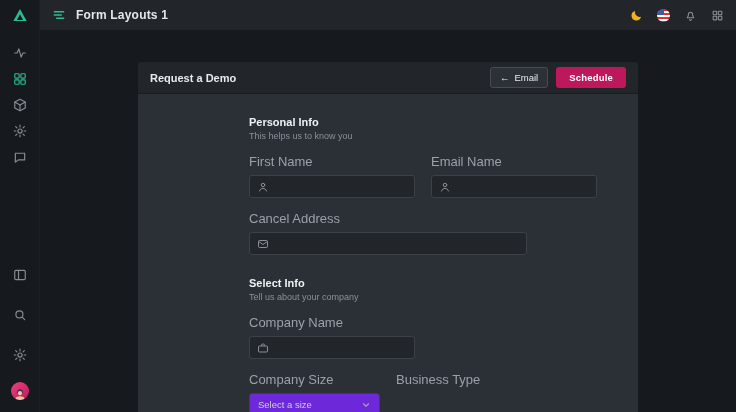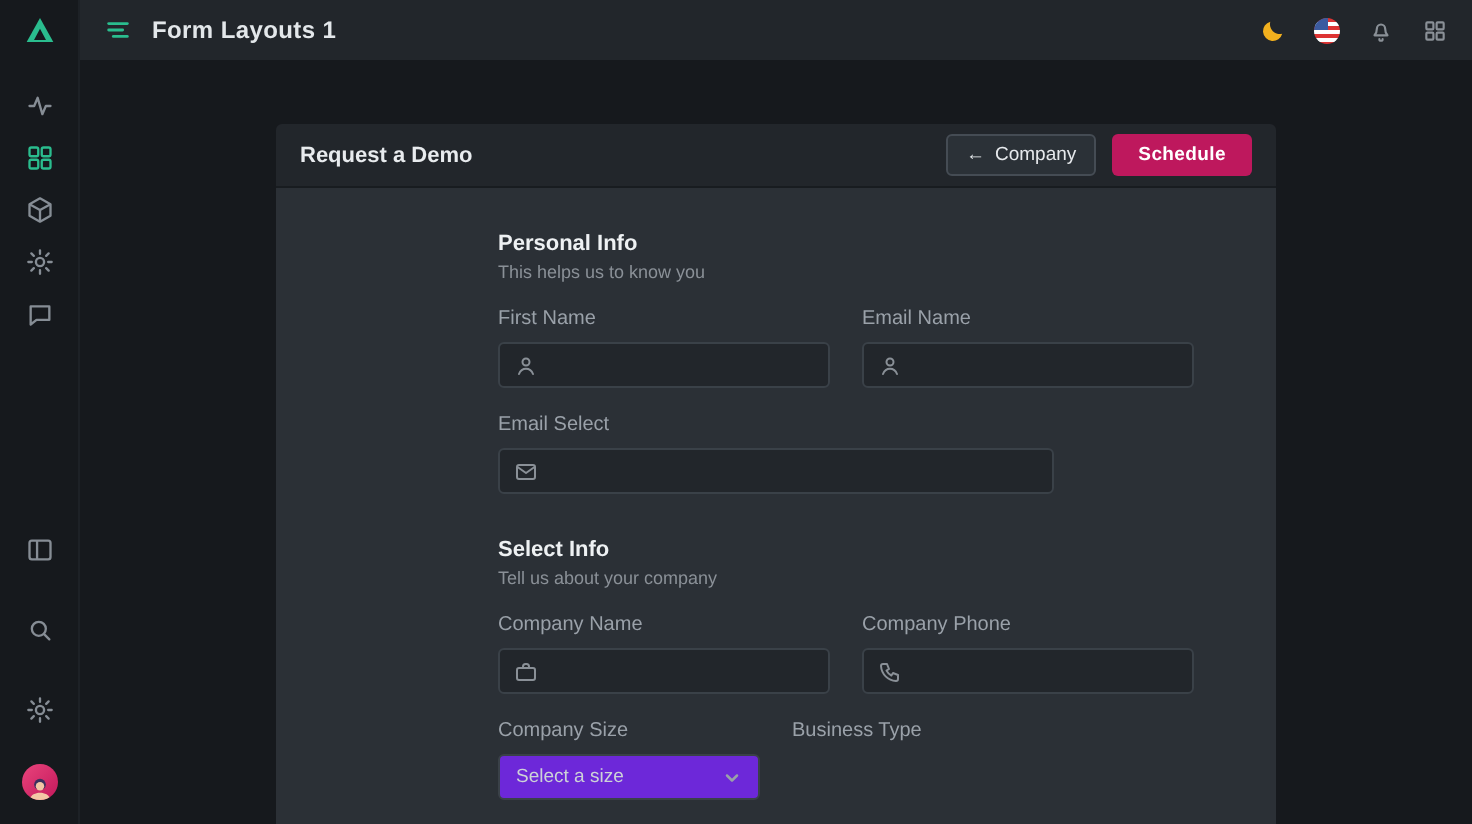--- a/index.html
+++ b/index.html
@@ -76,21 +76,21 @@
     padding:6px 13px; letter-spacing:.2px;
   }
   .card-body { background:#2b3036; height:324px; overflow:hidden; }
   .form-inner { width:278px; margin:0 auto; padding-top:22px; }
 
   .section-title { font-size:11px; font-weight:700; color:#eef1f3; }
   .section-subtitle { font-size:9px; color:#8a9097; margin-top:3px; }
   .section + .section, .company-section { margin-top:22px; }
 
   .grid-2 { display:grid; grid-template-columns:1fr 1fr; column-gap:16px; }
-  .field-label { display:block; font-size:10px; color:#9aa1a9; margin:13px 0 6px; }
+  .field-label { display:block; font-size:13px; color:#9aa1a9; margin:13px 0 6px; }
   .input-box {
     height:23px; background:#22262b; border:1px solid #3a4148; border-radius:3px;
     display:flex; align-items:center; gap:6px; padding:0 7px;
   }
   .input-box svg { width:12px; height:12px; color:#8a9097; flex-shrink:0; }
   .input-box input {
     flex:1; min-width:0; background:transparent; border:none; outline:none;
     color:#dfe3e6; font-size:10px; font-family:inherit;
   }
   .select-box {
@@ -215,21 +215,21 @@
     </header>
 
     <div class="content">
       <div class="card">
 
         <div class="card-header">
           <span class="card-title">Request a Demo</span>
           <div class="card-actions">
             <button class="btn btn-dark">
               <span>←</span>
-              <span>Company</span>
+              <span>Email</span>
             </button>
             <button class="btn btn-accent">Schedule</button>
           </div>
         </div>
 
         <div class="card-body">
           <div class="form-inner">
 
             <div class="section">
               <div class="section-title">Personal Info</div>
@@ -251,21 +251,21 @@
                   <div class="input-box">
                     <svg viewBox="0 0 24 24" fill="none" stroke="currentColor" stroke-width="2" stroke-linecap="round">
                         <circle cx="12" cy="8" r="3.5"></circle>
                         <path d="M5 20c1.4-3.6 4-5.2 7-5.2s5.6 1.6 7 5.2"></path>
                       </svg>
                     <input type="text" value="" style="">
                   </div>
                 </div>
               </div>
 
-              <label class="field-label">Email Select</label>
+              <label class="field-label">Cancel Address</label>
               <div class="input-box">
                 <svg viewBox="0 0 24 24" fill="none" stroke="currentColor" stroke-width="2" stroke-linejoin="round">
                     <rect x="3" y="5" width="18" height="14" rx="2"></rect>
                     <polyline points="3.5 7 12 13 20.5 7"></polyline>
                   </svg>
                 <input type="text" value="" style="">
               </div>
             </div>
 
             <div class="section company-section">
@@ -276,29 +276,20 @@
                 <div>
                   <label class="field-label">Company Name</label>
                   <div class="input-box">
                     <svg viewBox="0 0 24 24" fill="none" stroke="currentColor" stroke-width="2" stroke-linejoin="round">
                         <rect x="3" y="8" width="18" height="12" rx="2"></rect>
                         <path d="M9 8V6.5A2.5 2.5 0 0 1 11.5 4h1A2.5 2.5 0 0 1 15 6.5V8"></path>
                       </svg>
                     <input type="text" value="" style="">
                   </div>
                 </div>
-                <div>
-                  <label class="field-label">Company Phone</label>
-                  <div class="input-box">
-                    <svg viewBox="0 0 24 24" fill="none" stroke="currentColor" stroke-width="2" stroke-linejoin="round">
-                        <path d="M5 4h4l2 5-2.5 1.6a11.5 11.5 0 0 0 4.9 4.9L15 13l5 2v4a2 2 0 0 1-2 2A16 16 0 0 1 3 6a2 2 0 0 1 2-2z"></path>
-                      </svg>
-                    <input type="text" value="" style="">
-                  </div>
-                </div>
               </div>
 
               <div class="grid-2">
                 <div>
                   <label class="field-label">Company Size</label>
                   <div class="select-box">
                     <span class="select-value">Select a size</span>
                     <svg viewBox="0 0 24 24" fill="none" stroke="currentColor" stroke-width="3" stroke-linecap="round" stroke-linejoin="round">
                         <polyline points="6 9 12 15 18 9"></polyline>
                       </svg>

